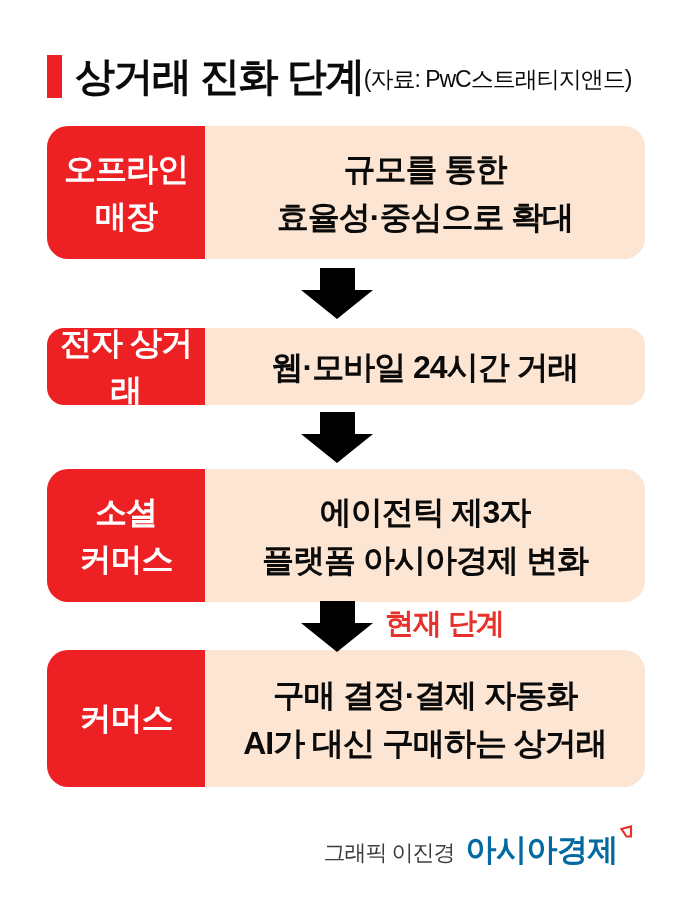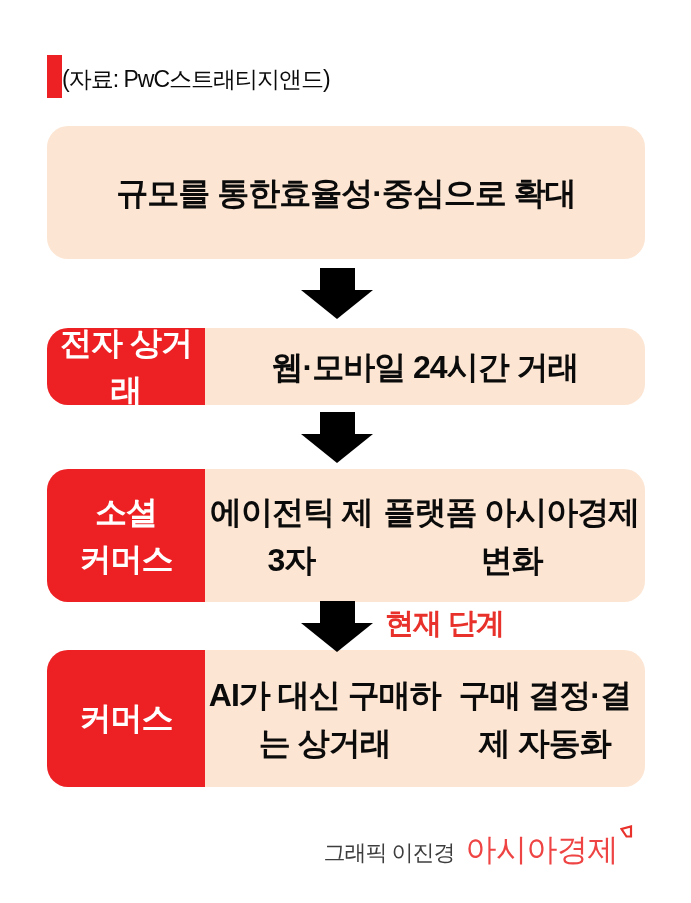--- a/index.html
+++ b/index.html
@@ -21,65 +21,70 @@
 
   
   .header{display:flex;align-items:center;height:48px;}
   .accent-bar{width:15px;height:43px;background:var(--red);flex:0 0 auto;}
   .title{font-size:40px;font-weight:800;letter-spacing:-1.5px;margin-left:13px;white-space:nowrap;}
   .source{font-size:23px;font-weight:500;letter-spacing:-1px;white-space:nowrap;padding-top:6px;}
 
   
   .stage{display:flex;border-radius:21px;overflow:hidden;}
   .stage-1{margin-top:26px;height:133px;}
-  .stage-2{height:77px;}
+  .stage-2{height:77px;border-radius:17px;}
   .stage-3{height:133px;}
   .stage-4{height:137px;}
   .stage .label{
     width:158px;flex:0 0 auto;background:var(--red);color:#ffffff;
     display:flex;flex-direction:column;justify-content:center;align-items:center;
     font-size:32px;font-weight:700;letter-spacing:-1px;line-height:1.45;text-align:center;
   }
   .stage .desc{
     flex:1;background:var(--cream);
-    display:flex;flex-direction:row;justify-content:center;align-items:center;
+    display:flex;flex-direction:column;justify-content:center;align-items:center;
     font-size:32px;font-weight:700;letter-spacing:-1px;line-height:1.5;text-align:center;color:var(--ink);
   }
   .line{display:block;}
 
   
   .arrow-row{position:relative;display:flex;justify-content:center;align-items:center;}
   .arrow-row-1{height:69px;}
   .arrow-row-2{height:64px;}
   .arrow-row-3{height:48px;}
   .arrow{display:flex;flex-direction:column;align-items:center;transform:translateX(-9px);}
   .arrow .stem{width:35px;height:22px;background:#000;}
   .arrow .head{width:0;height:0;border-left:36px solid transparent;border-right:36px solid transparent;border-top:29px solid #000;}
   .current-label{
     position:absolute;left:calc(50% + 39px);top:50%;transform:translateY(-56%);
     color:var(--text-red);font-size:29px;font-weight:800;letter-spacing:-1px;white-space:nowrap;
   }
 
   
   .footer{margin-top:42px;display:flex;justify-content:flex-end;align-items:baseline;padding-right:12px;text-align:center;}
   .credit{font-size:22px;font-weight:400;letter-spacing:-1px;color:var(--credit);}
-  .brand{font-size:31px;font-weight:400;letter-spacing:-0.5px;color:#ef4444;margin-left:11px;position:relative;display:inline-flex;}
+  .brand{font-size:31px;font-weight:700;letter-spacing:-0.5px;color:#0369a1;margin-left:11px;position:relative;display:inline-flex;}
   .brand-mark{width:13px;height:13px;margin-left:2px;margin-top:-4px;}
 </style>
 </head>
 <body>
 
 <div class="wrap">
 
   <div class="header">
     <div class="accent-bar"></div>
+    <div class="title">상거래 진화 단계</div>
     <div class="source">(자료: PwC스트래티지앤드)</div>
   </div>
 
   <div class="stage stage-1">
+    <div class="label">
+      <span class="line">오프라인</span>
+      <span class="line">매장</span>
+    </div>
     <div class="desc">
       <span class="line">규모를 통한</span>
       <span class="line">효율성·중심으로 확대</span>
     </div>
   </div>
 
   <div class="arrow-row arrow-row-1">
     <div class="arrow">
       <div class="stem"></div>
       <div class="head"></div>
@@ -119,22 +124,22 @@
       <div class="head"></div>
     </div>
     <div class="current-label">현재 단계</div>
   </div>
 
   <div class="stage stage-4">
     <div class="label">
       <span class="line">커머스</span>
     </div>
     <div class="desc">
+      <span class="line">구매 결정·결제 자동화</span>
       <span class="line">AI가 대신 구매하는 상거래</span>
-      <span class="line">구매 결정·결제 자동화</span>
     </div>
   </div>
 
   <div class="footer">
     <span class="credit">그래픽 이진경</span>
     <span class="brand">
       <span>아시아경제</span>
       <svg class="brand-mark" viewBox="0 0 13 13" xmlns="http://www.w3.org/2000/svg">
         <polygon points="11,1.5 11,11.5 6.5,11.5 1.5,4" fill="none" stroke="#E8312A" stroke-width="2.2" stroke-linejoin="miter"></polygon>
       </svg>

